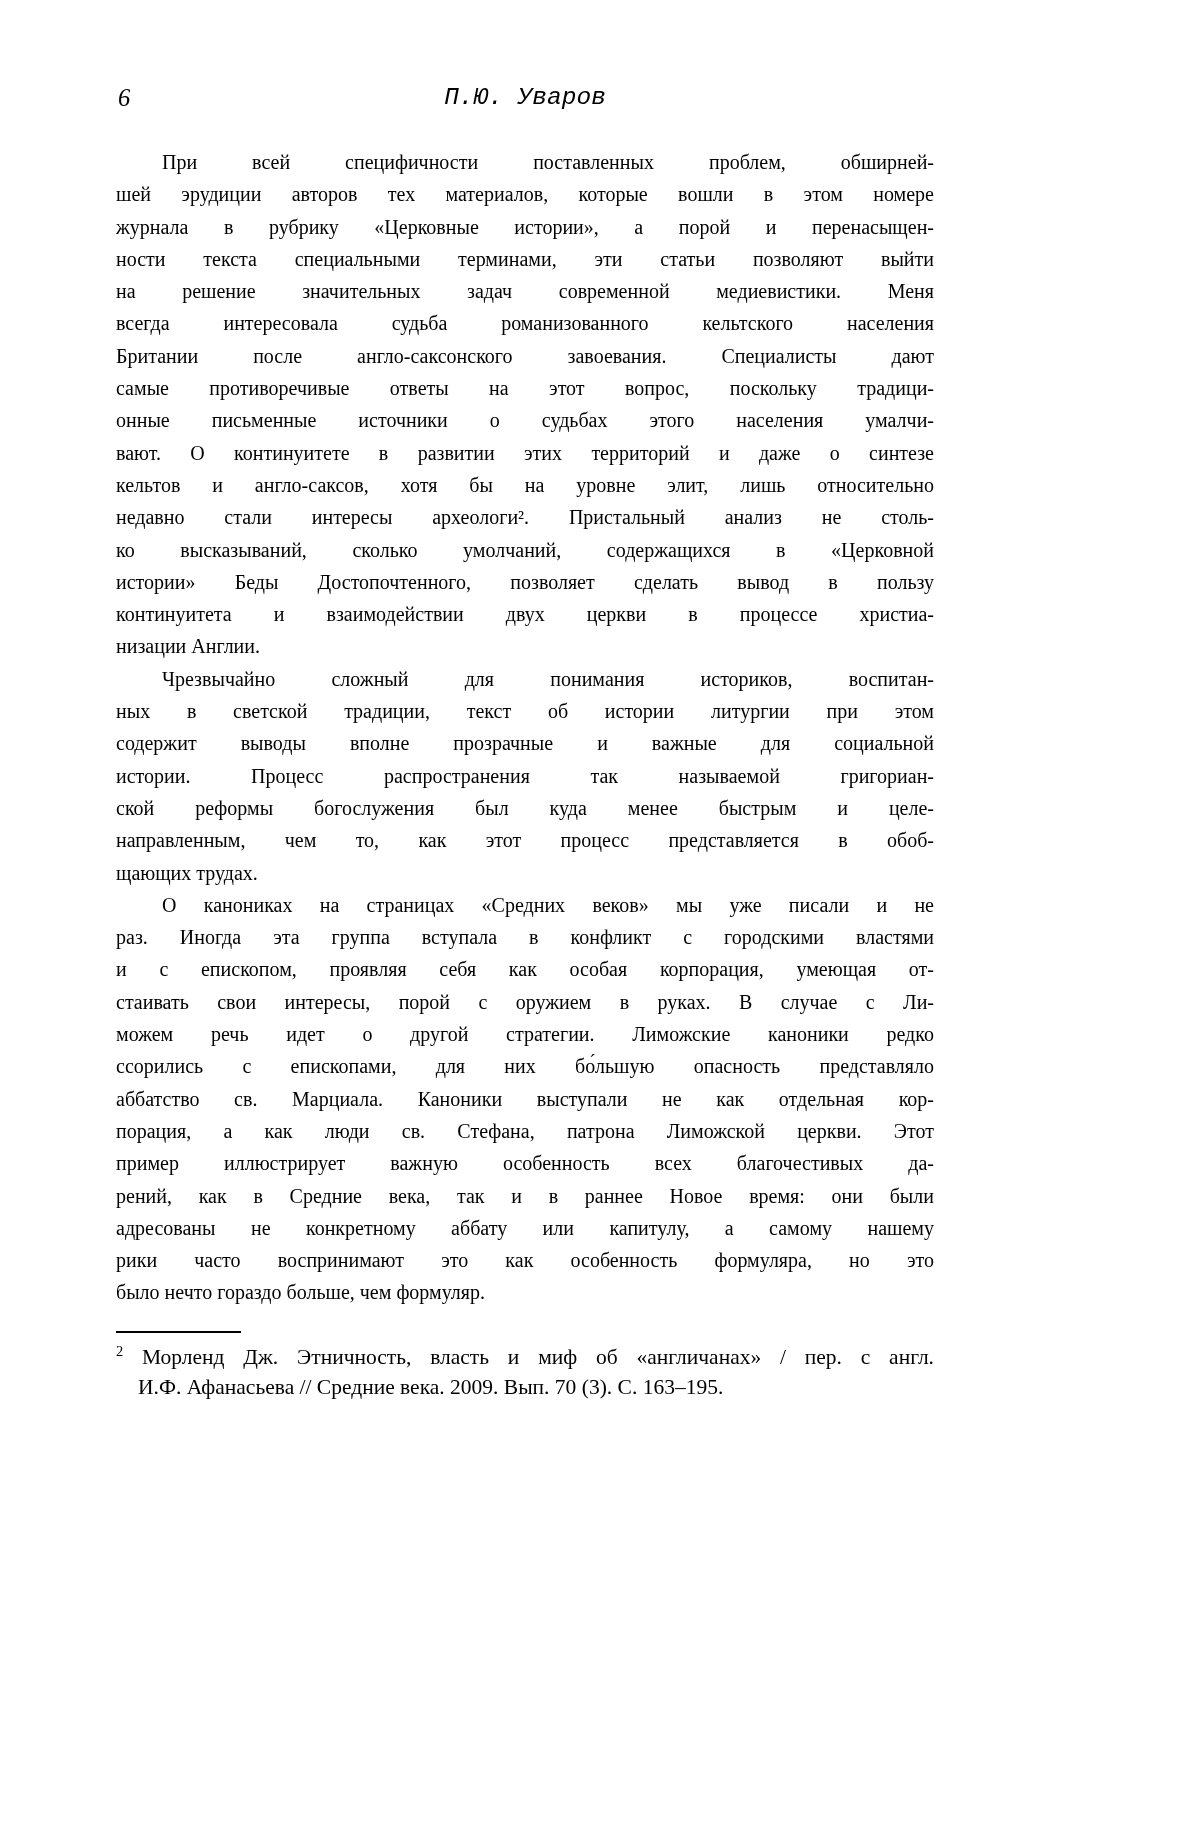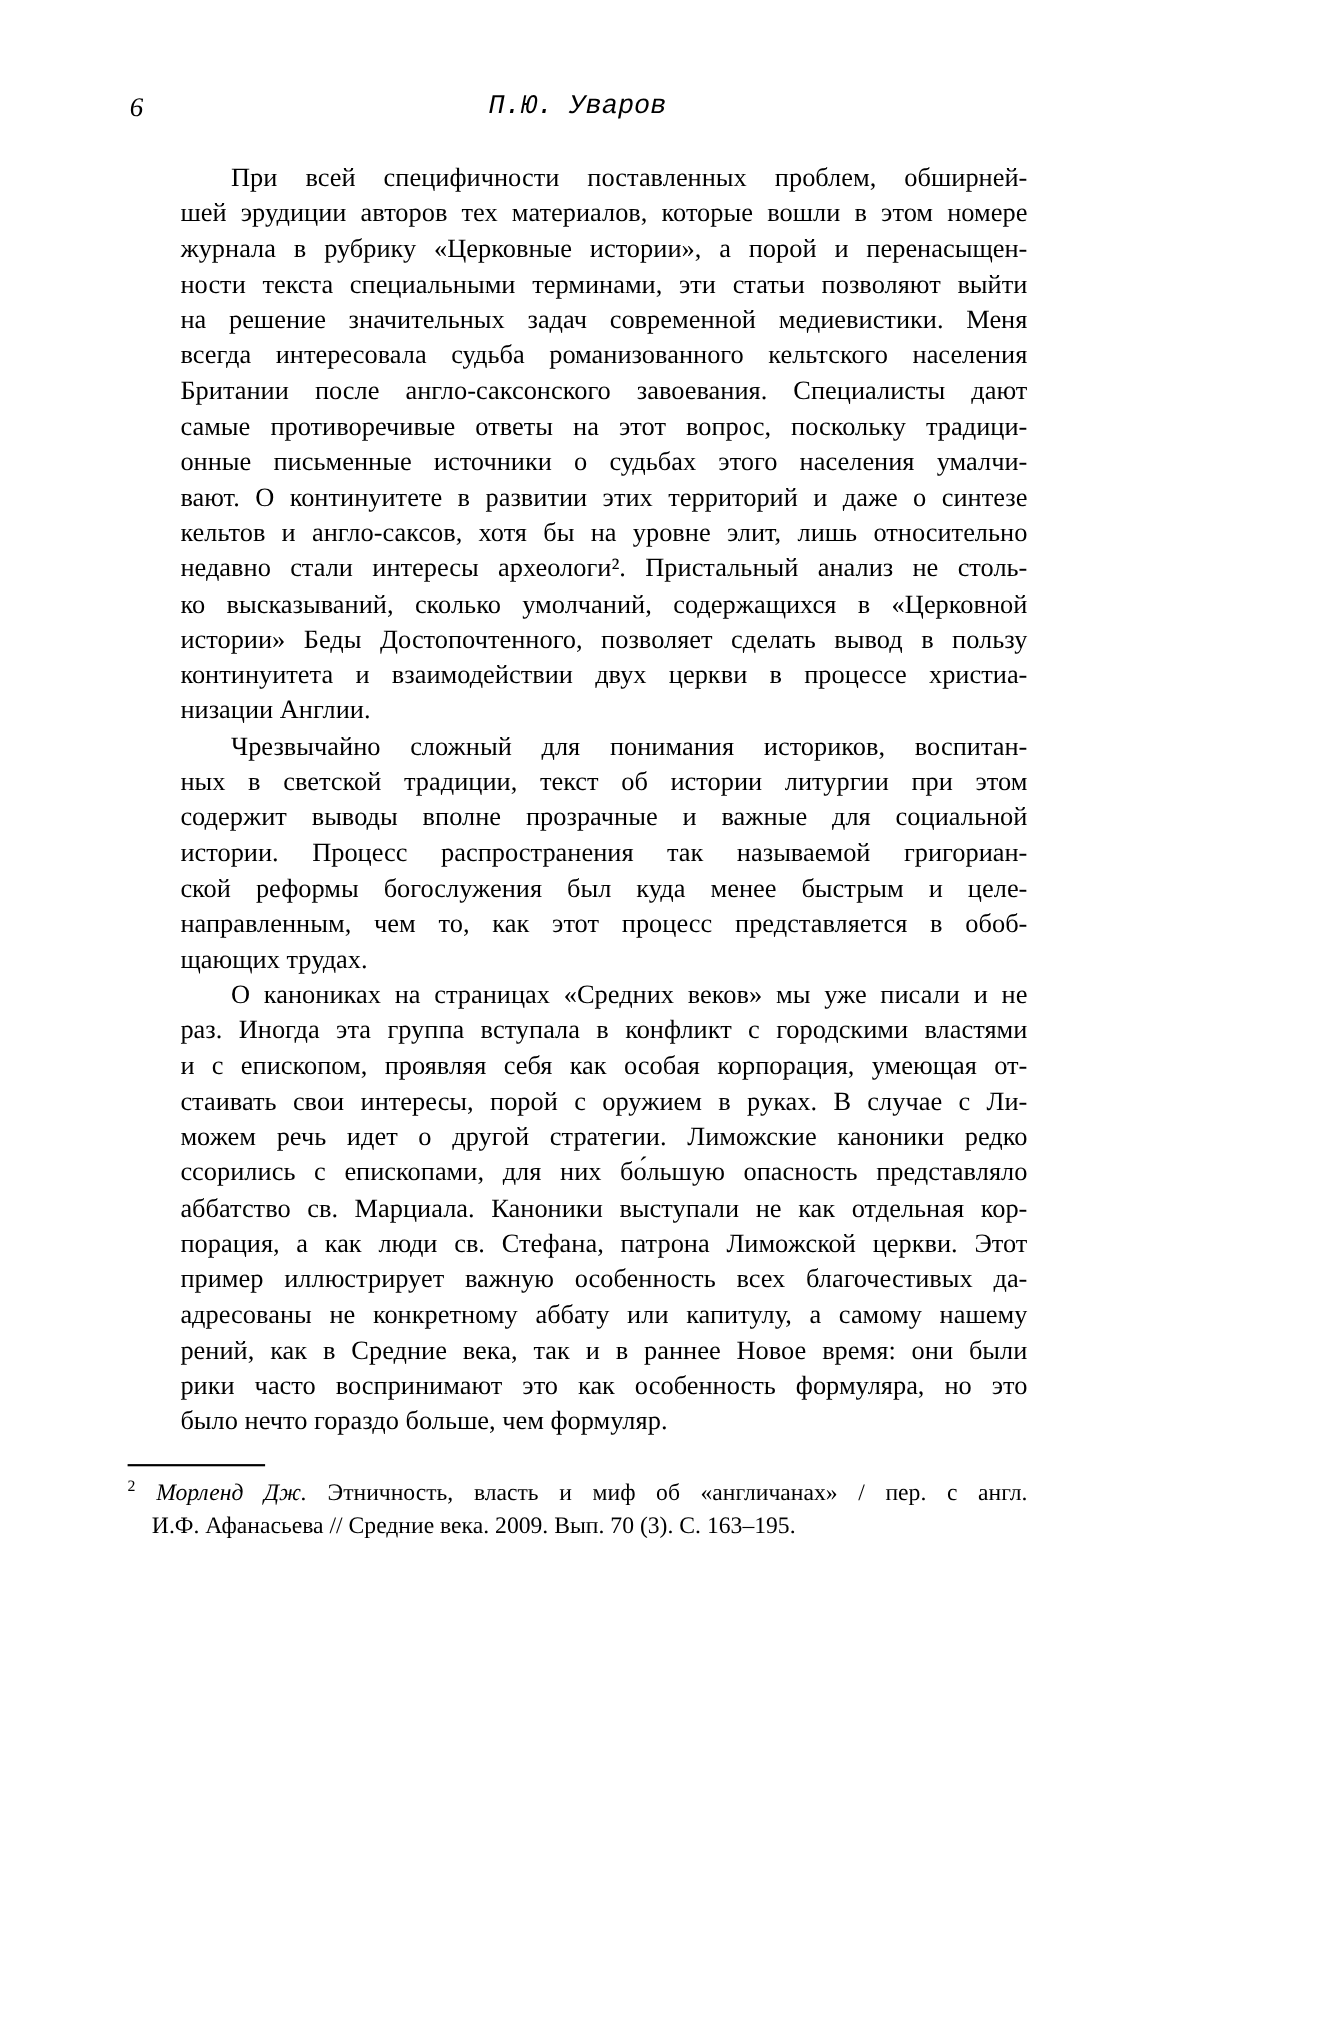--- a/index.html
+++ b/index.html
@@ -34,22 +34,21 @@
     left: 2px;
     top: 0;
   }
   .running-header {
     display: block;
     text-align: center;
     font-family: Liberation Mono, monospace;
   }
   .body-text {
     margin-top: 33px;
-    font-size: 24px;
-    margin-left: 48px;
+    font-size: 20px;
   }
   .paragraph {
     margin: 0;
   }
   .line {
     height: 32.3px;
     line-height: 32.3px;
     text-align: justify;
     text-align-last: justify;
     overflow: hidden;
@@ -81,21 +80,20 @@
   }
   .fline.last {
     text-align-last: left;
   }
   .sup {
     vertical-align: super;
     font-size: 0.67em;
     line-height: 0;
   }
   .italic {
-    font-style: italic;
   }
 </style>
 </head>
 <body>
 
 <div class="page">
   <div class="content">
 
     <div class="header-row">
       <span class="page-num">6</span>
@@ -133,22 +131,22 @@
         <div class="paragraph">
           <div class="line first">О канониках на страницах «Средних веков» мы уже писали и не</div>
           <div class="line">раз. Иногда эта группа вступала в конфликт с городскими властями</div>
           <div class="line">и с епископом, проявляя себя как особая корпорация, умеющая от-</div>
           <div class="line">стаивать свои интересы, порой с оружием в руках. В случае с Ли-</div>
           <div class="line">можем речь идет о другой стратегии. Лиможские каноники редко</div>
           <div class="line">ссорились с епископами, для них бо́льшую опасность представляло</div>
           <div class="line">аббатство св. Марциала. Каноники выступали не как отдельная кор-</div>
           <div class="line">порация, а как люди св. Стефана, патрона Лиможской церкви. Этот</div>
           <div class="line">пример иллюстрирует важную особенность всех благочестивых да-</div>
+          <div class="line">рений, как в Средние века, так и в раннее Новое время: они были</div>
           <div class="line">адресованы не конкретному аббату или капитулу, а самому нашему</div>
-          <div class="line">рений, как в Средние века, так и в раннее Новое время: они были</div>
           <div class="line">рики часто воспринимают это как особенность формуляра, но это</div>
           <div class="line last">было нечто гораздо больше, чем формуляр.</div>
         </div>
       </div>
 
     <div class="footnote-rule"></div>
 
     <div class="footnote">
         <div class="fline"><span class="sup">2</span><span> </span><span class="italic">Морленд Дж.</span><span> Этничность, власть и миф об «англичанах» / пер. с англ.</span></div>
         <div class="fline cont last"><span>И.Ф. Афанасьева // Средние века. 2009. Вып. 70 (3). С. 163–195.</span></div>

